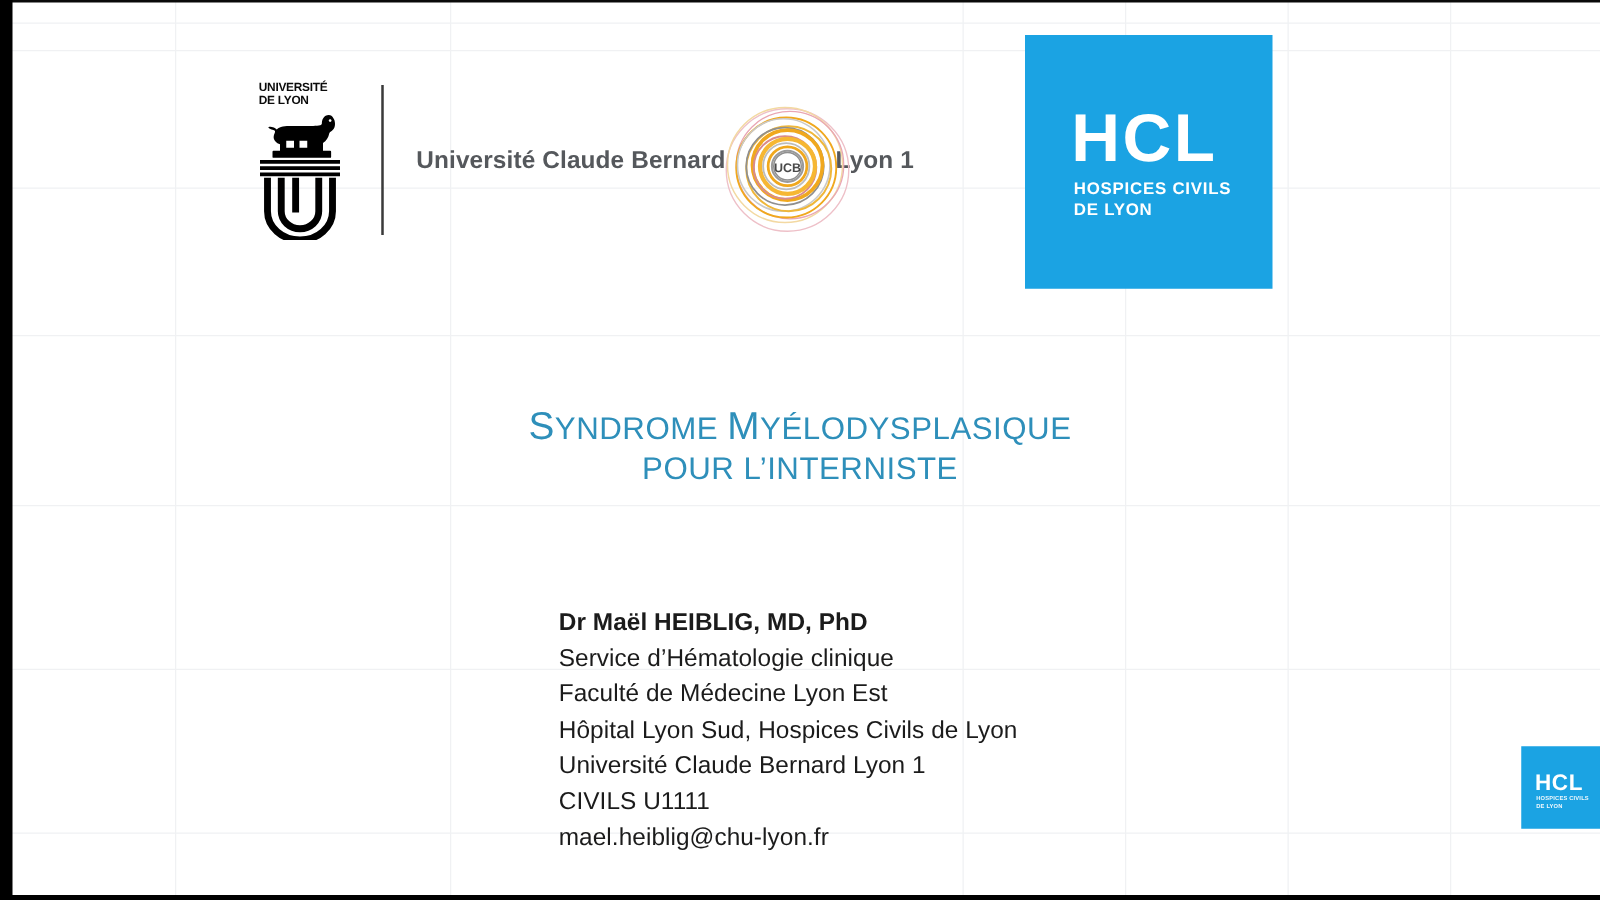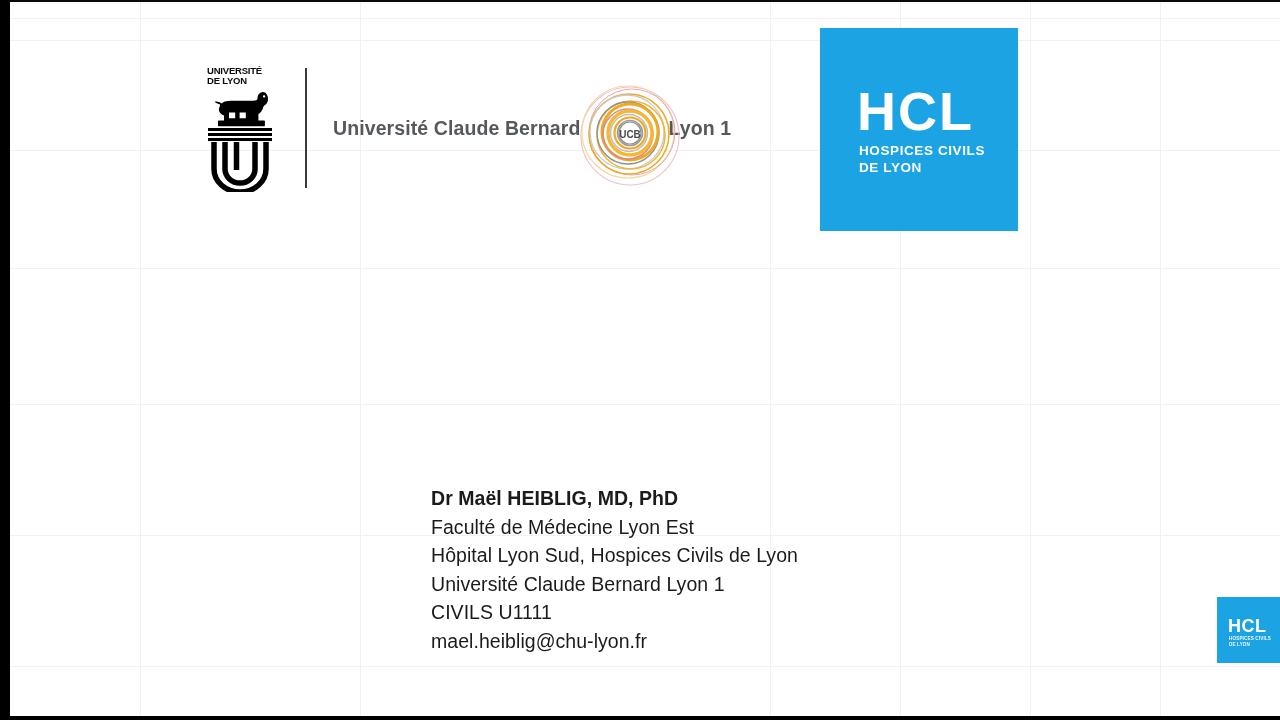--- a/index.html
+++ b/index.html
@@ -222,20 +222,21 @@
     left: 431px;
     top: 484px;
     width: 520px;
     color: #1b1b1b;
   }
   #author-block .aline {
     font-size: 19.5px;
     line-height: 28.6px;
     white-space: nowrap;
     letter-spacing: 0.05px;
+    margin-left: 16px;
   }
   #author-block .aline.bold { font-weight: bold; }
 </style>
 </head>
 <body>
 
 <div id="slide">
 
   <div id="bg-grid">
     <div class="grid-v" style="left:140px;"></div>
@@ -305,23 +306,32 @@
       <text x="52" y="55.5" text-anchor="middle" font-family="Liberation Sans, sans-serif" font-size="10" font-weight="bold" fill="#4a4a4a">UCB</text>
     </svg>
 
     <div id="hcl-logo">
       <div class="hcl-mark">HCL</div>
       <div class="hcl-sub1">HOSPICES CIVILS</div>
       <div class="hcl-sub2">DE LYON</div>
     </div>
   </div>
 
+  <div id="title-block">
+    <div class="title-line">
+      <span class="cap">S</span><span class="sc">YNDROME </span><span class="cap">M</span><span class="sc">YÉLODYSPLASIQUE</span>
+    </div>
+    <div class="title-line">
+      <span class="sc">POUR L</span><span class="sc">’</span><span class="sc">INTERNISTE</span>
+    </div>
+  </div>
 
   <div id="author-block">
     <div class="aline bold">Dr Maël HEIBLIG, MD, PhD</div>
+    <div class="aline">Service d’Hématologie clinique</div>
     <div class="aline">Faculté de Médecine Lyon Est</div>
     <div class="aline">Hôpital Lyon Sud, Hospices Civils de Lyon</div>
     <div class="aline">Université Claude Bernard Lyon 1</div>
     <div class="aline">CIVILS U1111</div>
     <div class="aline">mael.heiblig@chu-lyon.fr</div>
   </div>
 
   <div id="hcl-corner">
     <div class="hcl-mark">HCL</div>
     <div class="hcl-sub1">HOSPICES CIVILS</div>

